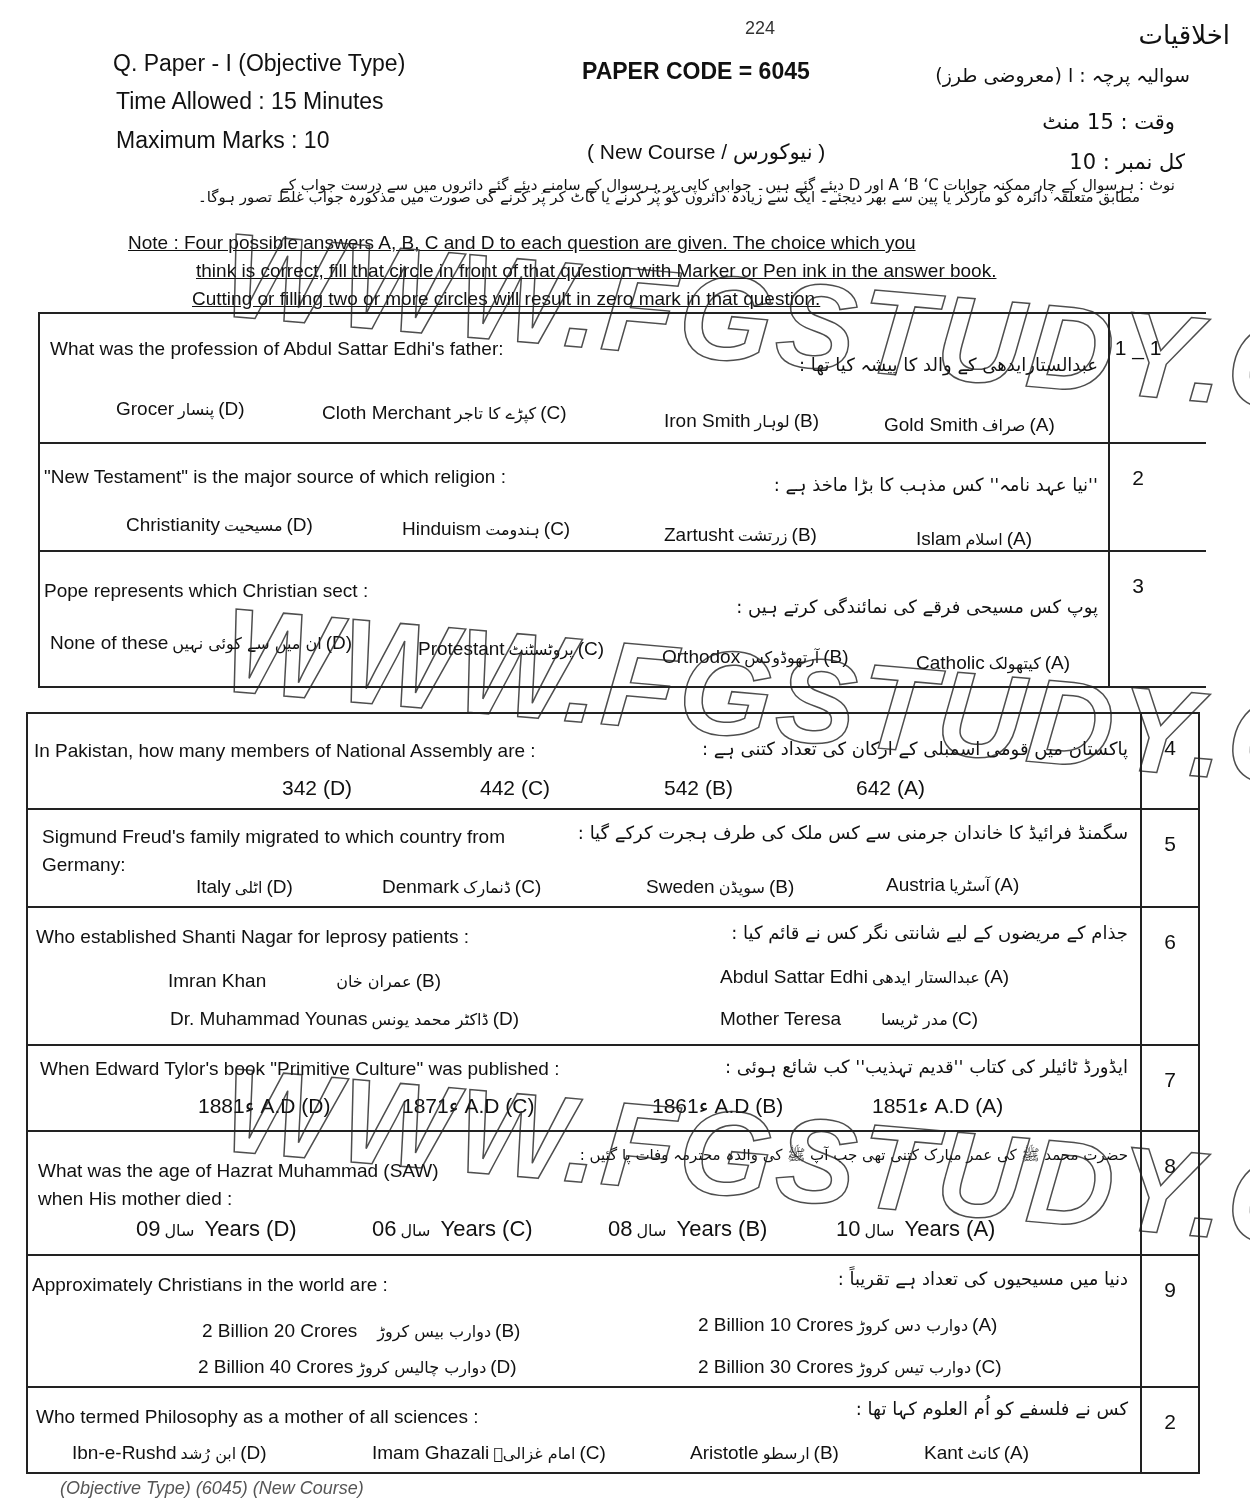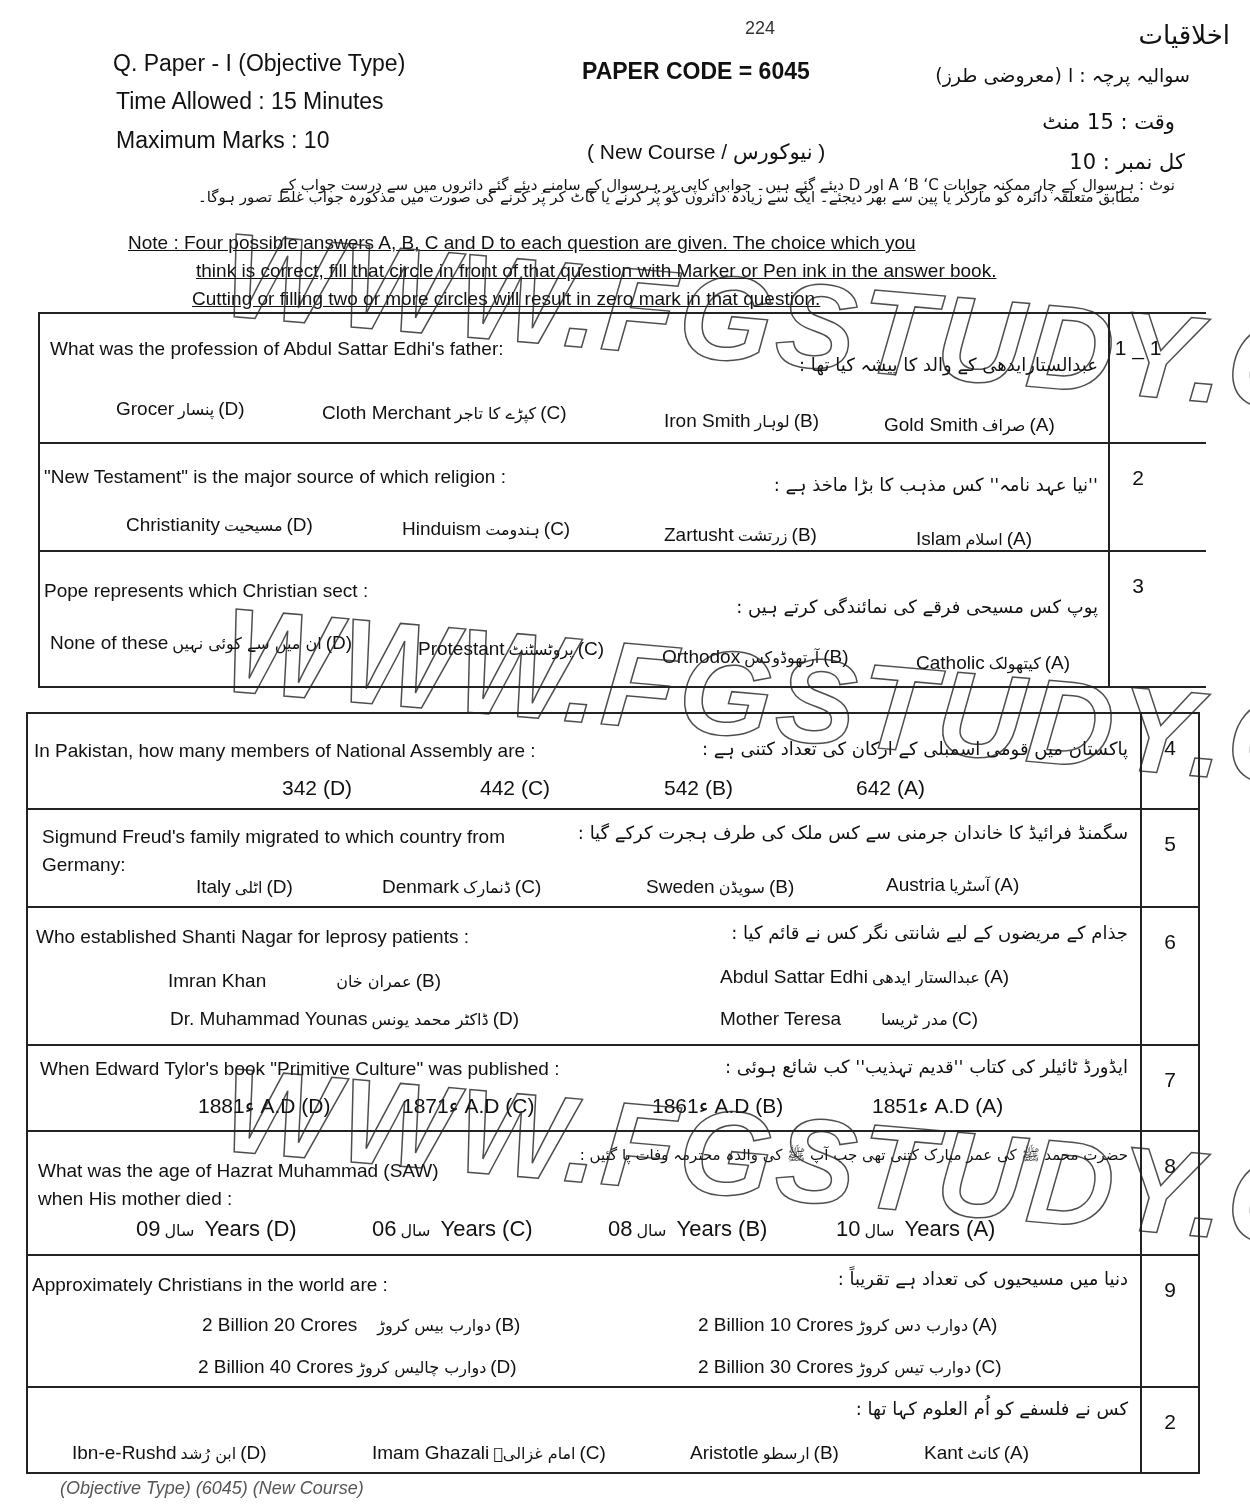--- a/index.html
+++ b/index.html
@@ -115,27 +115,28 @@
     <div class="qu" style="right:70px;top:14px;font-size:15px;">حضرت محمد ﷺ کی عمر مبارک کتنی تھی جب آپ ﷺ کی والدہ محترمہ وفات پا گئیں :</div>
     <div class="opt" style="left:108px;top:84px;font-size:22px;"><span class="u">سال</span><span>09 Years</span> <span>(D)</span></div>
     <div class="opt" style="left:344px;top:84px;font-size:22px;"><span class="u">سال</span><span>06 Years</span> <span>(C)</span></div>
     <div class="opt" style="left:580px;top:84px;font-size:22px;"><span class="u">سال</span><span>08 Years</span> <span>(B)</span></div>
     <div class="opt" style="left:808px;top:84px;font-size:22px;"><span class="u">سال</span><span>10 Years</span> <span>(A)</span></div>
   </div>
   <div class="row" style="top:542px;height:132px;">
     <div class="num">9</div>
     <div class="q" style="left:4px;top:18px;">Approximately Christians in the world are :</div>
     <div class="qu" style="right:70px;top:12px;">دنیا میں مسیحیوں کی تعداد ہے تقریباً :</div>
-    <div class="opt" style="left:174px;top:58px;text-align:right;"><span>2 Billion 20 Crores</span><span class="u" style="margin-left:20px;">دوارب بیس کروڑ</span><span>(B)</span></div>
+    <div class="opt" style="left:174px;top:64px;text-align:right;"><span>2 Billion 20 Crores</span><span class="u" style="margin-left:20px;">دوارب بیس کروڑ</span><span>(B)</span></div>
     <div class="opt" style="left:670px;top:58px;"><span>2 Billion 10 Crores</span><span class="u">دوارب دس کروڑ</span><span>(A)</span></div>
     <div class="opt" style="left:170px;top:100px;"><span>2 Billion 40 Crores</span><span class="u">دوارب چالیس کروڑ</span><span>(D)</span></div>
     <div class="opt" style="left:670px;top:100px;"><span>2 Billion 30 Crores</span><span class="u">دوارب تیس کروڑ</span><span>(C)</span></div>
   </div>
   <div class="row" style="top:674px;height:86px;border-bottom:none;">
     <div class="num">2</div>
+    <div class="q" style="left:8px;top:18px;">Who termed Philosophy as a mother of all sciences :</div>
     <div class="qu" style="right:70px;top:10px;">کس نے فلسفے کو اُم العلوم کہا تھا :</div>
     <div class="opt" style="left:44px;top:54px;"><span>Ibn-e-Rushd</span><span class="u">ابن رُشد</span><span>(D)</span></div>
     <div class="opt" style="left:344px;top:54px;"><span>Imam Ghazali</span><span class="u">امام غزالیؒ</span><span>(C)</span></div>
     <div class="opt" style="left:662px;top:54px;"><span>Aristotle</span><span class="u">ارسطو</span><span>(B)</span></div>
     <div class="opt" style="left:896px;top:54px;"><span>Kant</span><span class="u">کانٹ</span><span>(A)</span></div>
   </div>
 </div>
 
 <div class="abs topfrag" style="left:60px;top:1478px;color:#555;font-style:italic;">(Objective Type) (6045) (New Course)</div>
 

